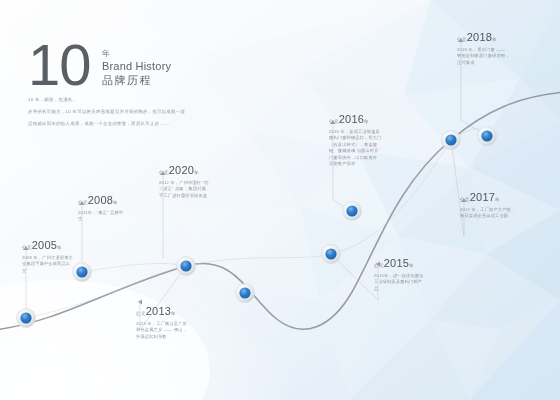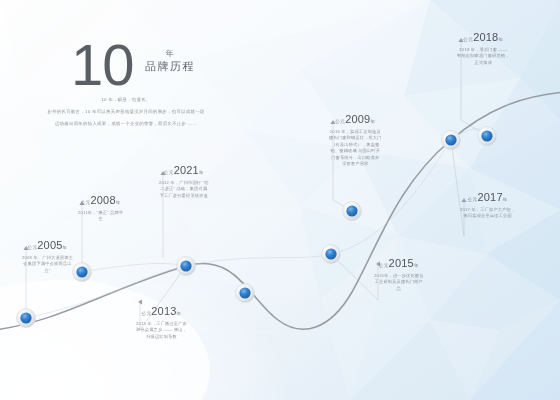--- a/index.html
+++ b/index.html
@@ -1,21 +1,21 @@
 <!DOCTYPE html>
 <html><head>
 <meta charset="utf-8">
 <style>
   html,body{margin:0;padding:0;}
   body{
     width:560px;height:400px;overflow:hidden;position:relative;
     background:#f4f8fc;
     font-family:"Liberation Sans","DejaVu Sans",sans-serif;
   }
-  #stage{position:absolute;inset:0;width:560px;height:400px;overflow:hidden;text-align:center;}
+  #stage{position:absolute;inset:0;width:560px;height:400px;overflow:hidden;}
   #bg{position:absolute;inset:0;width:560px;height:400px;}
   #curve{position:absolute;inset:0;width:560px;height:400px;}
   #leaders{position:absolute;inset:0;width:560px;height:400px;}
 
   
   .title-block{position:absolute;left:28px;top:36px;width:210px;}
   .big-ten{
     font-size:58px;line-height:58px;color:#5a5f66;
     font-weight:300;letter-spacing:-1px;
     display:inline-block;vertical-align:top;
@@ -209,20 +209,21 @@
         <circle cx="487" cy="136" r="9.5" fill="url(#ringGrad)" stroke="#cfd4d8" stroke-width=".5"></circle>
         <circle cx="487" cy="136" r="5.6" fill="url(#nodeGrad)"></circle>
       </g>
     </g>
   </svg>
 
   <div class="title-block">
     <span class="big-ten">10</span>
     <span class="title-right">
       <div class="t-nian">年</div>
+      <div class="t-en">Brand History</div>
       <div class="t-cn">品牌历程</div>
     </span>
   </div>
 
   <div class="intro">
     <p>10 年，瞬息，也漫长。</p>
     <p>步并的长可能古，10 年可以将无声息地凝没岁月间的脚步，也可以成就一段</p>
     <p>运动超出同年的惊人成果，成就一个企业的荣誉，而后久不止步 ……</p>
   </div>
 
@@ -242,21 +243,21 @@
       <span class="ms-pre">公元</span><span class="ms-year">2008</span><span class="ms-suf">年</span>
     </div>
     <div class="ms-body">
       <div>2011年，"康正" 品牌登</div>
       <div>生</div>
     </div>
   </div>
 
   <div class="ms" style="left:159px;top:163px;">
     <div class="ms-head">
-      <span class="ms-pre">公元</span><span class="ms-year">2021</span><span class="ms-suf">年</span>
+      <span class="ms-pre">公元</span><span class="ms-year">2020</span><span class="ms-suf">年</span>
     </div>
     <div class="ms-body">
       <div>2012 年，广州市国行 "德</div>
       <div>二进正" 战略，集团对属</div>
       <div>下工厂进行重经系统改造</div>
     </div>
   </div>
 
   <div class="ms under" style="left:136px;top:304px;">
     <div class="ms-head">
@@ -275,21 +276,21 @@
     </div>
     <div class="ms-body">
       <div>2015年，进一步优化整合</div>
       <div>工业研制及及建构门部产</div>
       <div>品</div>
     </div>
   </div>
 
   <div class="ms" style="left:329px;top:112px;">
     <div class="ms-head">
-      <span class="ms-pre">公元</span><span class="ms-year">2009</span><span class="ms-suf">年</span>
+      <span class="ms-pre">公元</span><span class="ms-year">2016</span><span class="ms-suf">年</span>
     </div>
     <div class="ms-body">
       <div>2016 年，实现工业制造及</div>
       <div>建构门窗和销运转，投大门</div>
       <div>（有及出特式），覆盖整</div>
       <div>铝、整精玻璃 与国出时开</div>
       <div>门窗系统等，出口欧美外</div>
       <div>深密客户需求</div>
     </div>
   </div>

